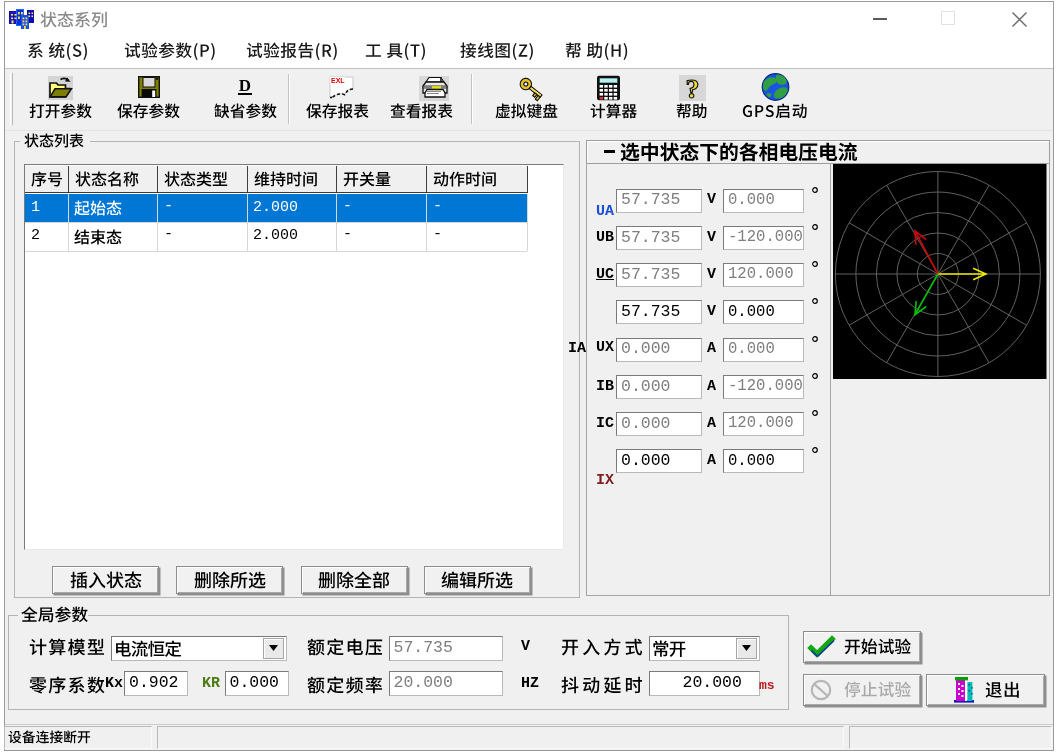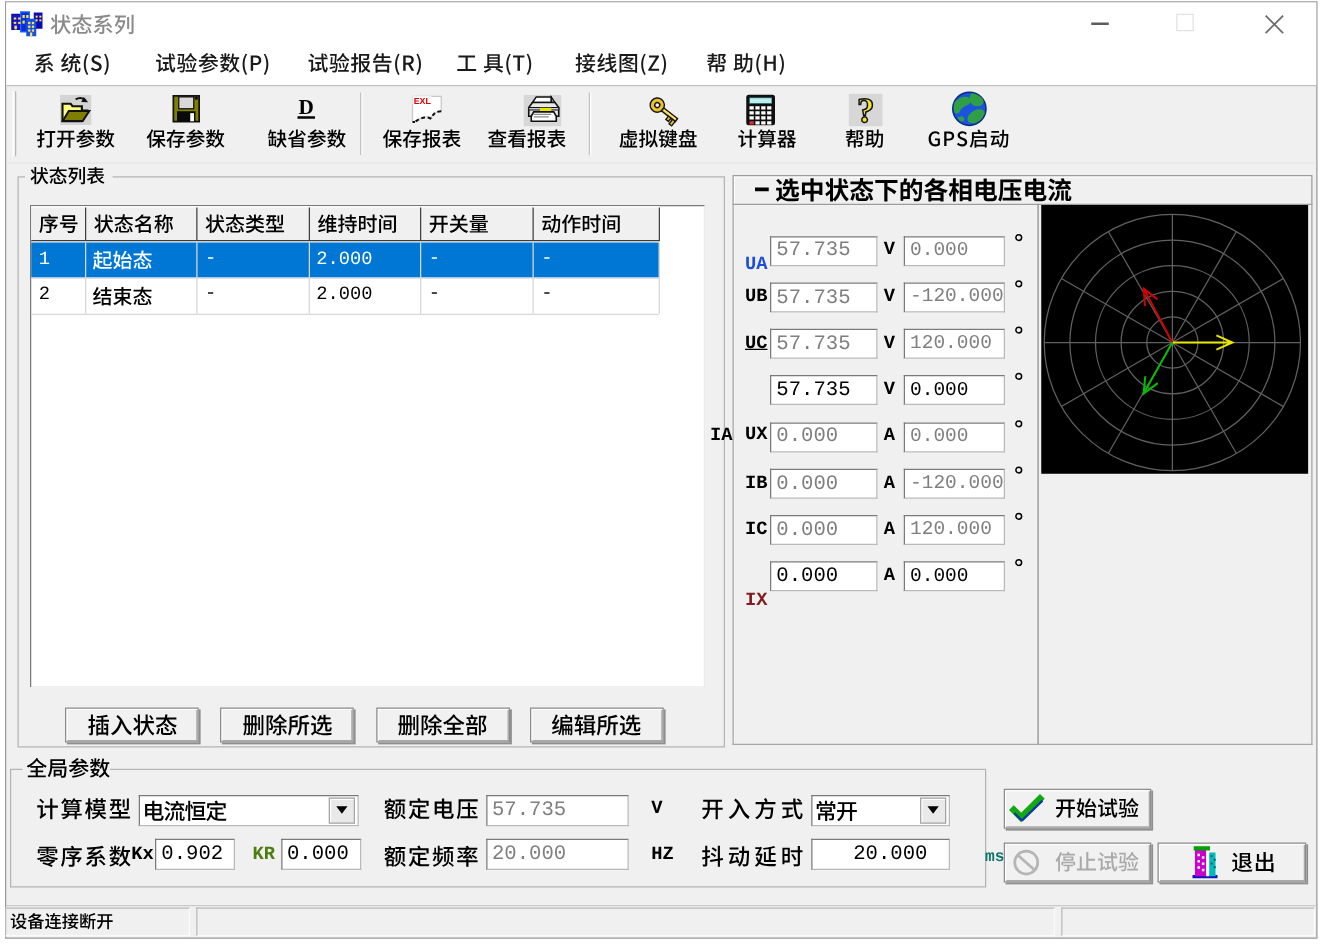--- a/index.html
+++ b/index.html
@@ -635,21 +635,21 @@
 <div style="position:absolute;left:521px;top:636.4px;font:bold 15px 'Liberation Mono',monospace;color:#000;white-space:pre;line-height:22.5px;">V</div>
 <div style="position:absolute;background:#ffffff;border:1px solid;border-color:#7a7a7a #b9b9b9 #b9b9b9 #7a7a7a;box-sizing:border-box;left:124px;top:671px;width:64px;height:25px;"></div>
 <div style="position:absolute;left:129px;top:671.29px;font:normal 16.5px 'Liberation Mono',monospace;color:#000;white-space:pre;line-height:24.75px;">0.902</div>
 <div style="position:absolute;background:#ffffff;border:1px solid;border-color:#7a7a7a #b9b9b9 #b9b9b9 #7a7a7a;box-sizing:border-box;left:224.5px;top:671px;width:64px;height:25px;"></div>
 <div style="position:absolute;left:229.5px;top:671.29px;font:normal 16.5px 'Liberation Mono',monospace;color:#000;white-space:pre;line-height:24.75px;">0.000</div>
 <div style="position:absolute;background:#ffffff;border:1px solid;border-color:#7a7a7a #b9b9b9 #b9b9b9 #7a7a7a;box-sizing:border-box;left:388.5px;top:671px;width:114px;height:25px;"></div>
 <div style="position:absolute;left:393.5px;top:671.29px;font:normal 16.5px 'Liberation Mono',monospace;color:#7f7f7f;white-space:pre;line-height:24.75px;">20.000</div>
 <div style="position:absolute;left:521px;top:673.4px;font:bold 15px 'Liberation Mono',monospace;color:#000;white-space:pre;line-height:22.5px;">HZ</div>
 <div style="position:absolute;background:#ffffff;border:1px solid;border-color:#7a7a7a #b9b9b9 #b9b9b9 #7a7a7a;box-sizing:border-box;left:648.5px;top:671px;width:111.5px;height:25px;"></div>
 <div style="position:absolute;left:653.5px;top:671.29px;font:normal 16.5px 'Liberation Mono',monospace;color:#000;white-space:pre;line-height:24.75px;margin-left:29px;">20.000</div>
-<div style="position:absolute;left:788px;top:675.88px;font:bold 13px 'Liberation Mono',monospace;color:#0f766e;white-space:pre;line-height:19.5px;text-align:right;">ms</div>
+<div style="position:absolute;left:759px;top:675.88px;font:bold 13px 'Liberation Mono',monospace;color:#b91c1c;white-space:pre;line-height:19.5px;text-align:right;">ms</div>
 <div style="position:absolute;background:#f1f1f1;border:1px solid #8c8c8c;box-sizing:border-box;box-shadow:inset 1px 1px 0 #ffffff,inset -1px -1px 0 #a9a9a9,1.5px 1.5px 0 #8f8f8f;left:802.5px;top:631px;width:118.5px;height:32px;"></div>
 <svg class="t" style="left:809px;top:637px;width:26px;height:21px" viewBox="0 0 26 21">
 <path d="M2 11 L8 17 L23 2" fill="none" stroke="#13a713" stroke-width="5.4" stroke-linecap="square"></path>
 <path d="M2.5 13.5 L8.3 19.3 M8.5 19.5 L25 3.5" stroke="#0a3aa0" stroke-width="1.7" fill="none"></path>
 </svg>
 <svg class="t" style="left:844.0px;top:638.1px;width:67.2px;height:16.8px" viewBox="0 0 4000 1000" fill="#000">
     <use href="#r5f00" x="0"></use>
     <use href="#r59cb" x="1000"></use>
     <use href="#r8bd5" x="2000"></use>
     <use href="#r9a8c" x="3000"></use>

